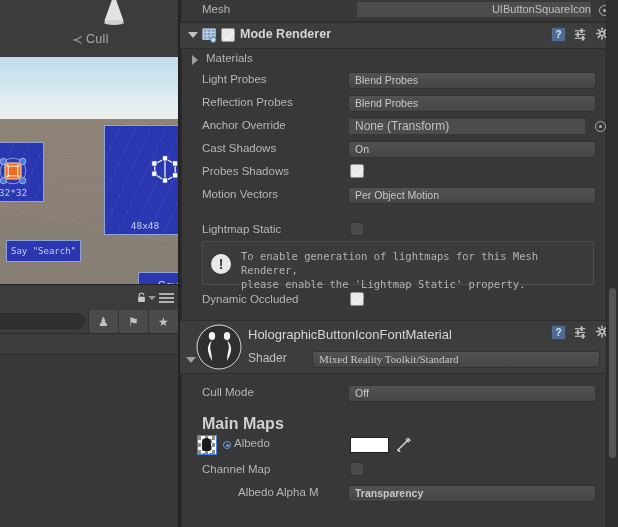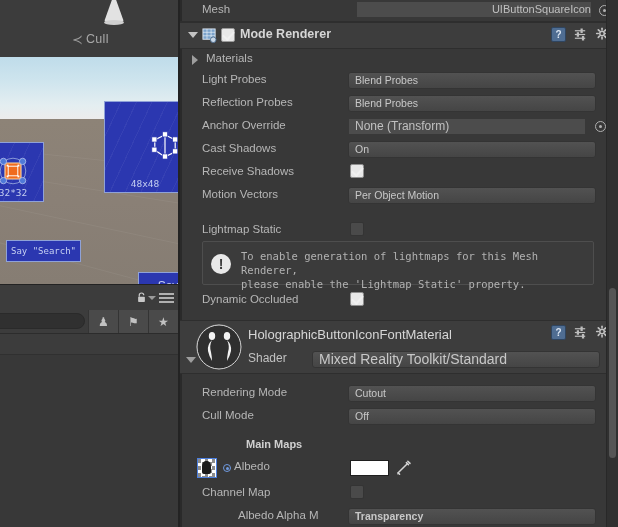--- a/index.html
+++ b/index.html
@@ -25,21 +25,21 @@
   #ground{position:absolute;left:0;top:62px;width:180px;height:165px;
        background:linear-gradient(#8d8377 0%,#8a8076 50%,#867d73 100%);}
   .gridline{position:absolute;height:1px;background:rgba(255,255,255,.055);transform-origin:left center;}
 
   .hbtn{position:absolute;background:#2b37b0;border:1px solid #8fa2d8;box-sizing:border-box;overflow:hidden;}
   .hbtn .shine{position:absolute;left:0;top:0;right:0;bottom:0;
     background:repeating-linear-gradient(115deg,rgba(255,255,255,.05) 0 1px,rgba(255,255,255,0) 1px 14px);}
   .hbtn .cap{position:absolute;bottom:3px;left:0;right:0;text-align:center;color:#c3cef0;font-size:9.5px;
     font-family:"DejaVu Sans Mono","Liberation Mono",monospace;}
   #btn-32{left:-18px;top:85px;width:62px;height:60px;}
-  #btn-48{left:104px;top:44px;width:82px;height:92px;}
+  #btn-48{left:104px;top:68px;width:82px;height:110px;}
   #say-search{position:absolute;left:6px;top:183px;width:75px;height:22px;background:#2b37b0;
     border:1px solid #8fa2d8;box-sizing:border-box;color:#c6d0f2;font-size:9px;
     font-family:"DejaVu Sans Mono","Liberation Mono",monospace;
     display:flex;align-items:center;justify-content:center;}
   #say-2{position:absolute;left:138px;top:215px;width:60px;height:28px;background:#2b37b0;
     border:1px solid #8fa2d8;box-sizing:border-box;color:#c6d0f2;font-size:12px;
     display:flex;align-items:center;justify-content:center;}
 
   .gizmo-cube{position:absolute;left:14px;top:12px;width:32px;height:32px;}
   .node-gizmo{position:absolute;right:2px;top:26px;width:36px;height:34px;}
@@ -101,24 +101,24 @@
     font-family:"DejaVu Sans Mono","Liberation Mono",monospace;}
 
   
   #mat-head{position:relative;height:52px;background:#3d3d3d;border-top:1px solid #2e2e2e;border-bottom:1px solid #2e2e2e;}
   #mat-prev{position:absolute;left:16px;top:3px;width:46px;height:46px;border-radius:50%;
     background:radial-gradient(circle at 38% 32%,#6a6a6a,#343434 72%);overflow:hidden;}
   #mat-name{position:absolute;left:68px;top:6px;font-size:13px;color:#d6d6d6;white-space:nowrap;}
   #shader-lbl{position:absolute;left:68px;top:30px;font-size:12px;color:#c2c2c2;}
   #shader-field{position:absolute;left:132px;top:30px;right:18px;height:17px;box-sizing:border-box;
     background:#4b4b4b;background-image:linear-gradient(#525252,#454545);border:1px solid #343434;border-radius:3px;
-    color:#c8c8c8;font-size:14px;line-height:15px;padding-left:6px;}
+    color:#c8c8c8;font-size:11px;line-height:15px;padding-left:6px;font-family:Liberation Serif, serif;}
   #mat-fold{position:absolute;left:6px;top:36px;border-left:5px solid transparent;border-right:5px solid transparent;border-top:6px solid #9e9e9e;}
 
-  .section-title{position:absolute;left:22px;top:4px;font-size:11px;font-weight:bold;color:#d0d0d0;margin-left:44px;}
+  .section-title{position:absolute;left:22px;top:4px;font-size:16px;font-weight:bold;color:#d0d0d0;}
 
   
   #tex-thumb{position:absolute;left:17px;top:2px;width:20px;height:20px;background:#c9c9c9;
     border:1.5px solid #4b7fe0;box-sizing:border-box;overflow:hidden;}
   #tex-thumb .chk2{position:absolute;left:0;top:0;right:0;bottom:0;
     background:repeating-conic-gradient(#ffffff 0% 25%,#8d8d8d 0% 50%) 0 0/7px 7px;}
   #tex-thumb .fig{position:absolute;left:4px;top:2px;width:9px;height:13px;background:#1a1a1a;border-radius:40% 40% 20% 20%;}
   #albedo-dot{position:absolute;left:43px;top:8px;width:8px;height:8px;border:1.5px solid #6f9ae0;border-radius:50%;box-sizing:border-box;}
   #albedo-dot:after{content:"";position:absolute;left:1.5px;top:1.5px;width:3px;height:3px;background:#6f9ae0;border-radius:50%;}
   #albedo-lbl{position:absolute;left:54px;top:4px;font-size:11.5px;color:#b6b6b6;}
@@ -303,21 +303,21 @@
   </div>
 
   <div class="row">
     <div class="lbl">Cast Shadows</div>
     <div class="fieldwrap">
       <div class="popup">On</div>
     </div>
   </div>
 
   <div class="row">
-    <div class="lbl">Receive Shadows</div>
+    <div class="lbl">Probes Shadows</div>
     <div class="chk on" style="background:#e8e8e8;border-color:#8f8f8f;"></div>
   </div>
 
   <div class="row">
     <div class="lbl">Motion Vectors</div>
     <div class="fieldwrap">
       <div class="popup">Per Object Motion</div>
     </div>
   </div>
 
@@ -386,26 +386,20 @@
             <path d="M11.5 3 L10.3 4.2"></path>
             <path d="M4.7 9.8 L3.5 11"></path>
         </g>
         <path d="M11.8 12.6 l2.4 0 l-1.2 2 z" fill="#c2c2c2"></path>
       </svg>
     </div>
   </div>
 
   <div style="height:8px;"></div>
 
-  <div class="row">
-    <div class="lbl">Rendering Mode</div>
-    <div class="fieldwrap">
-      <div class="popup">Cutout</div>
-    </div>
-  </div>
 
   <div class="row">
     <div class="lbl">Cull Mode</div>
     <div class="fieldwrap">
       <div class="popup">Off</div>
     </div>
   </div>
 
   <div style="height:6px;"></div>
 

